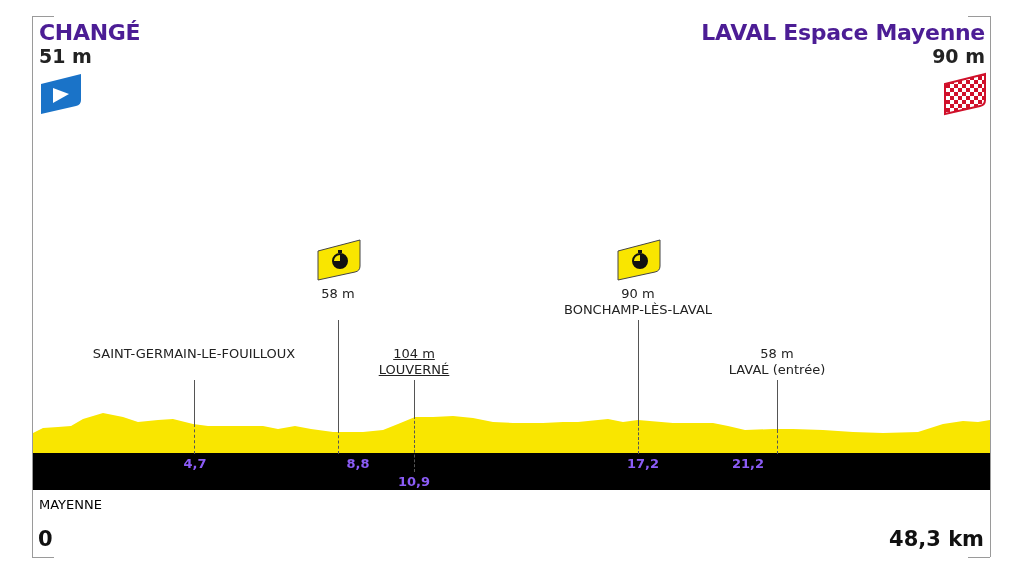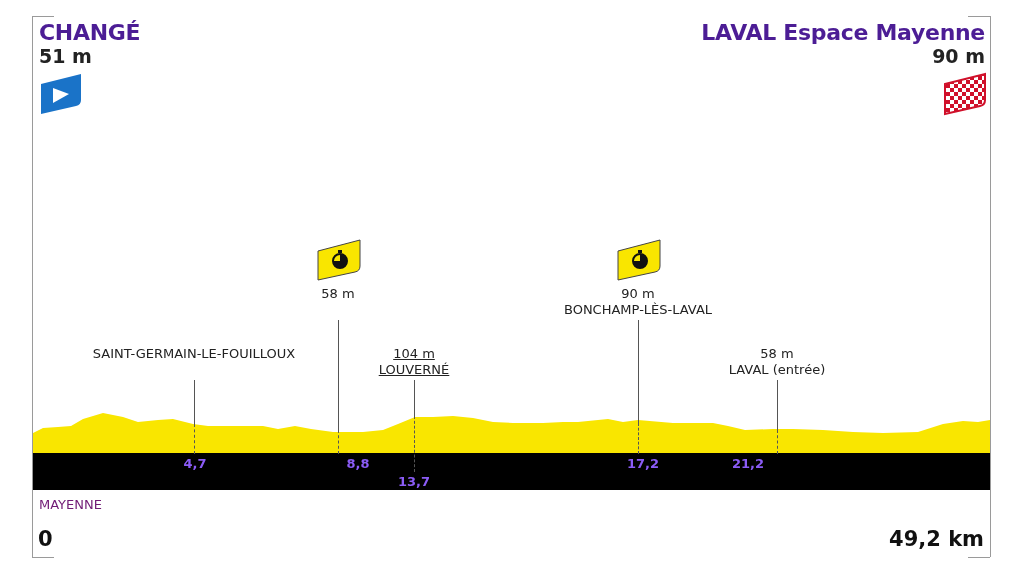--- a/index.html
+++ b/index.html
@@ -6,21 +6,21 @@
   body { width:1024px; height:574px; position:relative; overflow:hidden; font-family:"DejaVu Sans", sans-serif; color:#1a1a1a; }
   .abs { position:absolute; }
   .frame-line { position:absolute; background:#9a9a9a; }
   .title { font-weight:bold; font-size:22px; letter-spacing:-0.3px; color:#4c1d95; white-space:nowrap; }
   .alt { font-size:19px; color:#222; white-space:nowrap;font-weight:bold; }
   .wp { position:absolute; text-align:center; font-size:13px; line-height:16px; color:#222; white-space:nowrap; transform:translateX(-50%); }
   .vline { position:absolute; width:1px; background:#555; }
   .dash { position:absolute; width:0; border-left:1px dashed #555; }
   .km { position:absolute; font-weight:bold; font-size:13px; color:#8b5cf6; transform:translateX(-50%); white-space:nowrap; }
   .bigkm { font-weight:bold; font-size:21px; color:#111; white-space:nowrap; }
-  .region { font-size:13px; color:#701a75; }
+  .region { font-size:13px; color:#000000; }
 </style>
 </head>
 <body>
 
 <div class="frame-line" style="left:32px;top:16px;width:1px;height:541px;"></div>
 <div class="frame-line" style="left:32px;top:16px;width:22px;height:1px;"></div>
 <div class="frame-line" style="left:32px;top:557px;width:22px;height:1px;"></div>
 <div class="frame-line" style="left:990px;top:16px;width:1px;height:541px;"></div>
 <div class="frame-line" style="left:968px;top:16px;width:22px;height:1px;"></div>
 <div class="frame-line" style="left:968px;top:557px;width:22px;height:1px;"></div>
@@ -77,33 +77,33 @@
 <div class="vline" style="left:338px;top:320px;height:110px;"></div>
 <div class="dash" style="left:338px;top:430px;height:24px;"></div>
 <div class="km" style="left:322px;top:456px;margin-left:36px;">8,8</div>
 
 <div class="wp" style="left:414px;top:346px;text-decoration:underline;">
   <div>104 m</div>
   <div>LOUVERNÉ</div>
 </div>
 <div class="vline" style="left:414px;top:380px;height:36px;"></div>
 <div class="dash" style="left:414px;top:416px;height:56px;"></div>
-<div class="km" style="left:414px;top:474px;">13,7</div>
+<div class="km" style="left:414px;top:474px;">10,9</div>
 
 <div class="wp" style="left:638px;top:286px;">
   <div>90 m</div>
   <div>BONCHAMP-LÈS-LAVAL</div>
 </div>
 <div class="vline" style="left:638px;top:320px;height:103px;"></div>
 <div class="dash" style="left:638px;top:423px;height:31px;"></div>
 <div class="km" style="left:643px;top:456px;">17,2</div>
 
 <div class="wp" style="left:777px;top:346px;">
   <div>58 m</div>
   <div>LAVAL (entrée)</div>
 </div>
 <div class="vline" style="left:777px;top:380px;height:50px;"></div>
 <div class="dash" style="left:777px;top:430px;height:24px;"></div>
 <div class="km" style="left:748px;top:456px;">21,2</div>
 
 <div class="abs region" style="left:39px;top:497px;">MAYENNE</div>
 <div class="abs bigkm" style="left:38px;top:527px;">0</div>
-<div class="abs bigkm" style="right:40px;top:527px;">49,2 km</div>
+<div class="abs bigkm" style="right:40px;top:527px;">48,3 km</div>
 
 </body></html>

